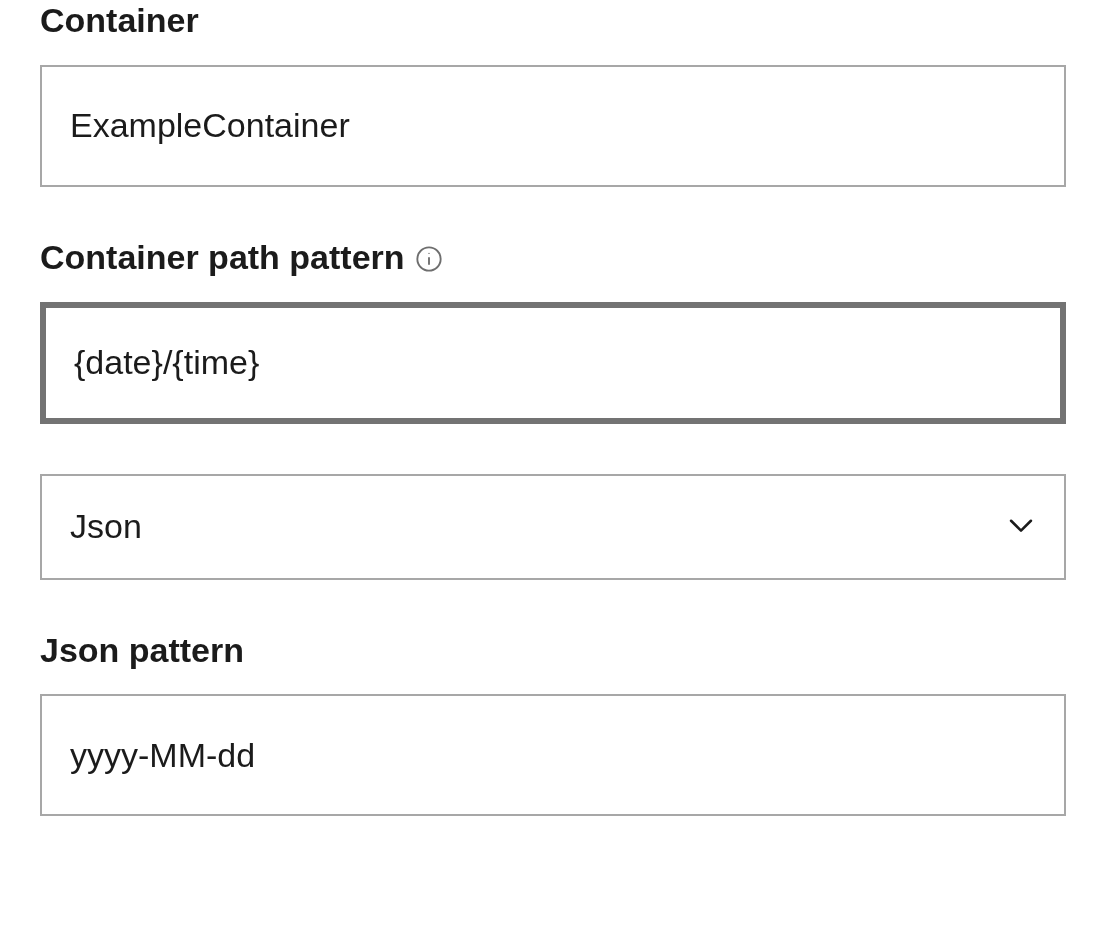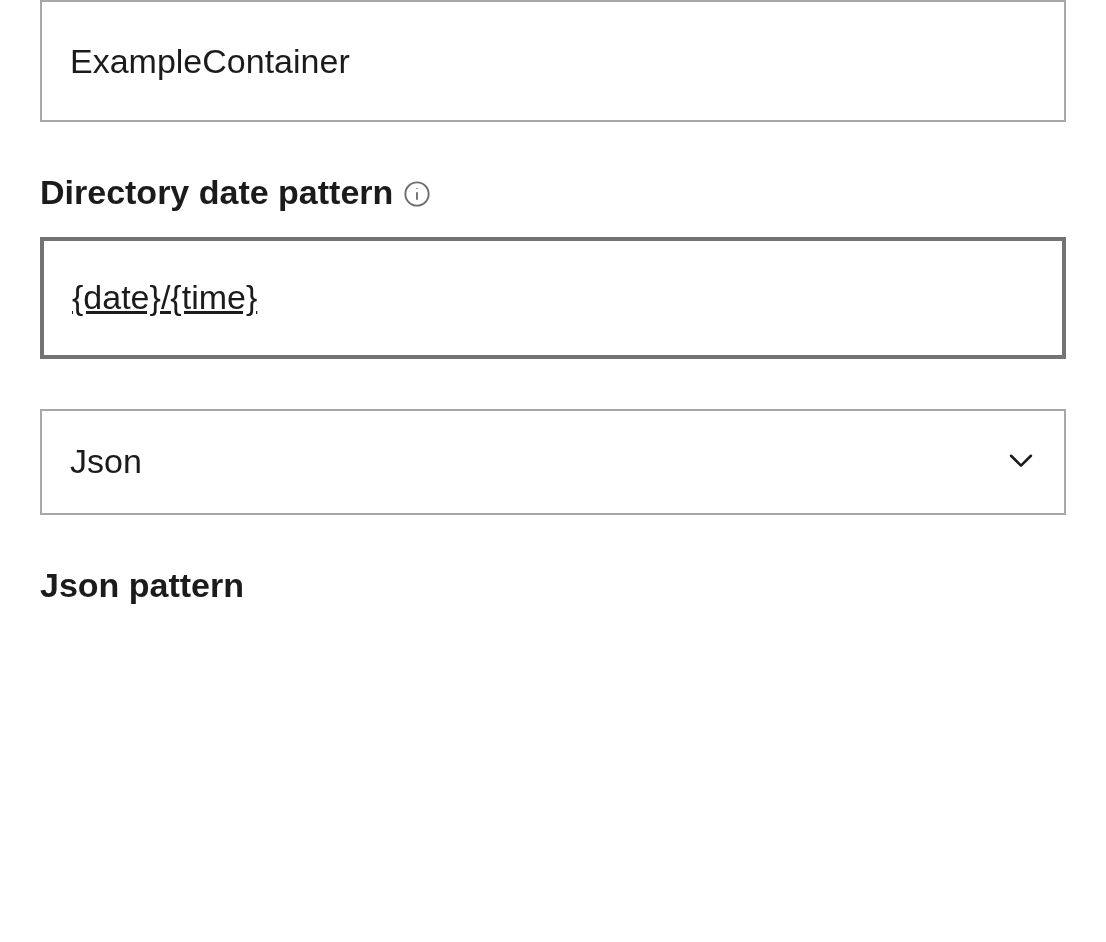--- a/index.html
+++ b/index.html
@@ -52,22 +52,21 @@
     border: 2px solid #a7a7a7;
     background: #ffffff;
     font-size: 34px;
     font-weight: 400;
     color: #1b1b1b;
     padding: 0 28px;
     outline: none;
     font-family: inherit;
   }
   .text-input.focused {
-    border: 4px solid #737373;
-    text-decoration: underline;
+    border: 6px solid #737373;
   }
   .select-wrapper {
     position: relative;
     width: 100%;
   }
   .select-input {
     width: 100%;
     height: 106px;
     border: 2px solid #a7a7a7;
     background: #ffffff;
@@ -95,26 +94,29 @@
     width: 34px;
     height: 34px;
   }
 </style>
 </head>
 <body>
 
 <div class="form-container">
 
   <div class="field-group">
+    <div class="field-label">
+      <span>Container</span>
+    </div>
     <input type="text" class="text-input" value="ExampleContainer" style="">
   </div>
 
   <div class="field-group">
     <div class="field-label">
-      <span>Directory date pattern</span>
+      <span>Container path pattern</span>
       <span class="info-icon">
         <svg viewBox="0 0 24 24" fill="none" stroke="currentColor" stroke-width="1.6">
           <circle cx="12" cy="12" r="10"></circle>
           <line x1="12" y1="10.5" x2="12" y2="17"></line>
           <circle cx="12" cy="7.2" r="0.6" fill="currentColor" stroke="none"></circle>
         </svg>
       </span>
     </div>
     <input type="text" class="text-input focused" value="{date}/{time}" style="">
   </div>
@@ -129,15 +131,16 @@
           <polyline points="5 9 12 16 19 9"></polyline>
         </svg>
       </span>
     </div>
   </div>
 
   <div class="field-group">
     <div class="field-label">
       <span>Json pattern</span>
     </div>
+    <input type="text" class="text-input" value="yyyy-MM-dd" style="">
   </div>
 
 </div>
 
 </body></html>

